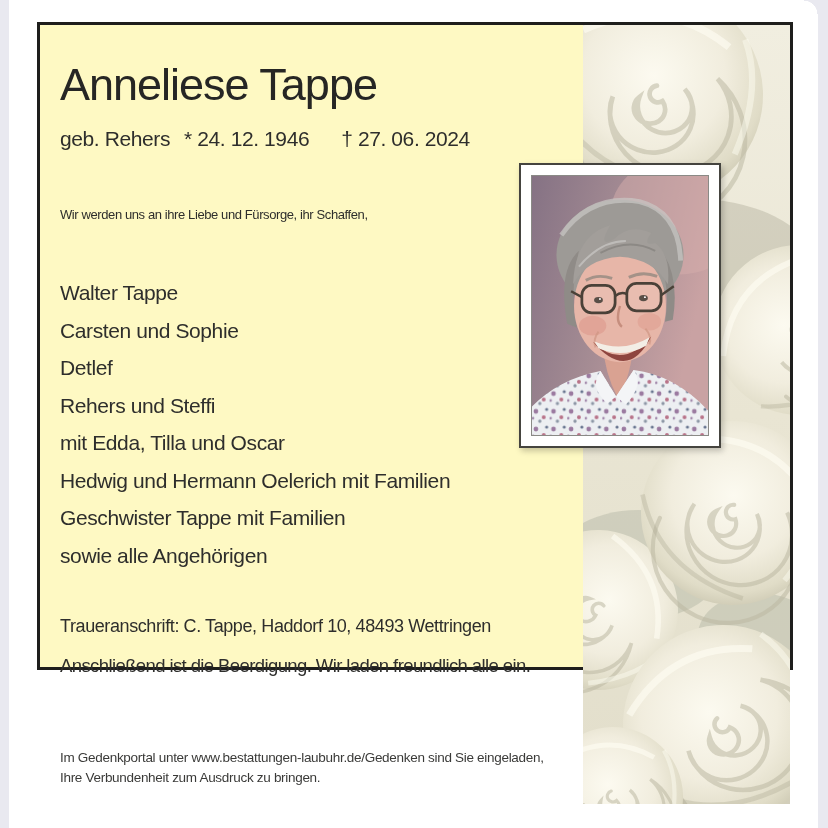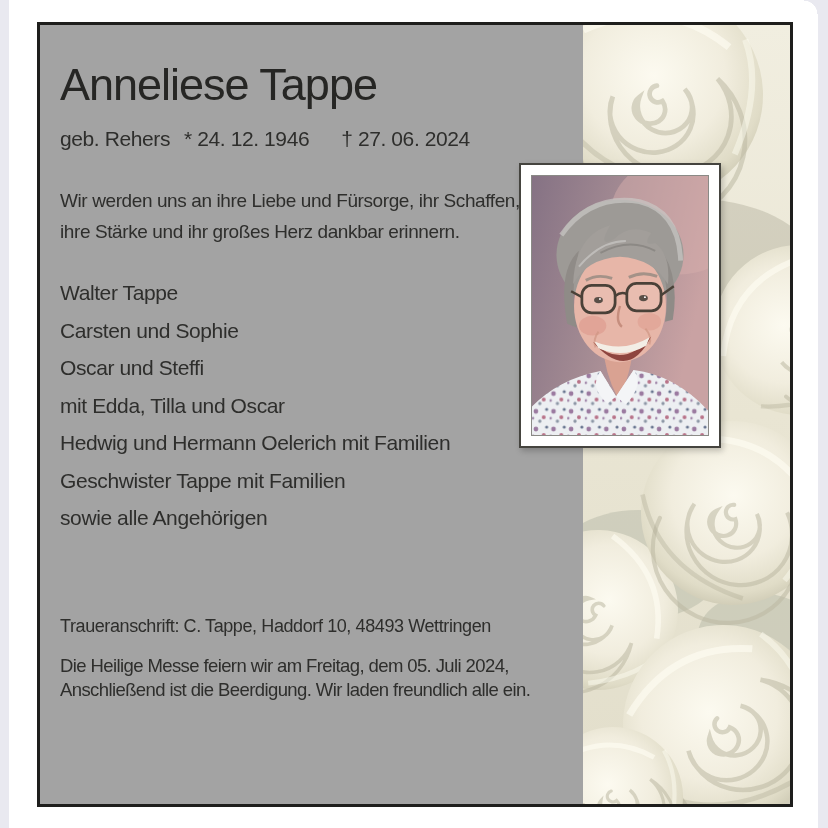--- a/index.html
+++ b/index.html
@@ -10,41 +10,41 @@
     color:#2e2e2c;
   }
   .side-strip{position:absolute;top:0;bottom:0;background:#e9e9f0;}
   .side-strip.left{left:0;width:9px;}
   .side-strip.right{right:0;width:10px;}
   .corner-curve{
     position:absolute;top:0;right:10px;width:14px;height:14px;
     background:radial-gradient(circle at 0 100%, #ffffff 0 13px, #e9e9f0 13.5px);
   }
   .card{
-    position:absolute;left:37px;top:22px;width:756px;height:785px;
-    box-sizing:border-box;border:3px solid #1e1e1c;background:#a3a3a3;
+    position:absolute;left:37px;top:22px;width:756px;height:648px;
+    box-sizing:border-box;border:3px solid #1e1e1c;background:#fef9c3;
   }
   .rose-strip{
     position:absolute;top:0;right:0;width:207px;height:779px;display:block;
   }
   .photo-frame{
     position:absolute;left:479px;top:138px;width:202px;height:285px;
     box-sizing:border-box;border:2px solid #45443f;background:#ffffff;
     padding:10px;box-shadow:2px 3px 6px rgba(0,0,0,0.22);
   }
   .photo-inner{
     width:100%;height:100%;box-sizing:border-box;border:1px solid #8a8a86;overflow:hidden;
   }
   .photo-inner svg{display:block;width:100%;height:100%;}
   .txt{position:absolute;left:20px;white-space:nowrap;letter-spacing:-0.4px;}
   .title{top:33px;font-size:45px;line-height:1.2;letter-spacing:-1px;color:#262624;}
   .vitals{top:100px;font-size:21px;line-height:1.3;display:flex;align-items:center;}
   .vitals .gap1{display:inline-block;width:14px;}
   .vitals .gap2{display:inline-block;width:32px;}
-  .intro{top:160px;font-size:19px;line-height:31px;}
+  .intro{top:174px;font-size:13px;line-height:31px;}
   .mourners{top:229px;font-size:21px;line-height:37.5px;margin-top:20px;}
   .address{top:589px;font-size:18px;line-height:24px;}
   .service{top:629px;font-size:18.5px;line-height:23.5px;letter-spacing:-0.6px;}
   .memorial{top:723px;font-size:13.5px;line-height:20px;letter-spacing:-0.3px;color:#3a3a38;}
 </style>
 </head>
 <body>
 
 <div class="side-strip left"></div>
 <div class="side-strip right"></div>
@@ -91,40 +91,43 @@
   <div class="txt vitals">
     <span>geb. Rehers</span>
     <span class="gap1"></span>
     <span>* 24. 12. 1946</span>
     <span class="gap2"></span>
     <span>† 27. 06. 2024</span>
   </div>
 
   <div class="txt intro">
     <div>Wir werden uns an ihre Liebe und Fürsorge, ihr Schaffen,</div>
-    <div>ihre Stärke und ihr großes Herz dankbar erinnern.</div>
   </div>
 
   <div class="txt mourners">
     <div>Walter Tappe</div>
     <div>Carsten und Sophie</div>
-    <div>Oscar und Steffi</div>
+    <div>Detlef</div>
+    <div>Rehers und Steffi</div>
     <div>mit Edda, Tilla und Oscar</div>
     <div>Hedwig und Hermann Oelerich mit Familien</div>
     <div>Geschwister Tappe mit Familien</div>
     <div>sowie alle Angehörigen</div>
   </div>
 
   <div class="txt address">Traueranschrift: C. Tappe, Haddorf 10, 48493 Wettringen</div>
 
   <div class="txt service">
-    <div>Die Heilige Messe feiern wir am Freitag, dem 05. Juli 2024,</div>
     <div>Anschließend ist die Beerdigung. Wir laden freundlich alle ein.</div>
   </div>
 
+  <div class="txt memorial">
+    <div>Im Gedenkportal unter www.bestattungen-laubuhr.de/Gedenken sind Sie eingeladen,</div>
+    <div>Ihre Verbundenheit zum Ausdruck zu bringen.</div>
+  </div>
 
   <div class="photo-frame">
     <div class="photo-inner">
       <svg viewBox="0 0 180 263" preserveAspectRatio="none" aria-hidden="true">
         <defs>
           <linearGradient id="pg" x1="0" y1="0" x2="1" y2="0.35">
             <stop offset="0" stop-color="#857284"></stop>
             <stop offset="0.5" stop-color="#a48b93"></stop>
             <stop offset="1" stop-color="#c9a2a3"></stop>
           </linearGradient>

